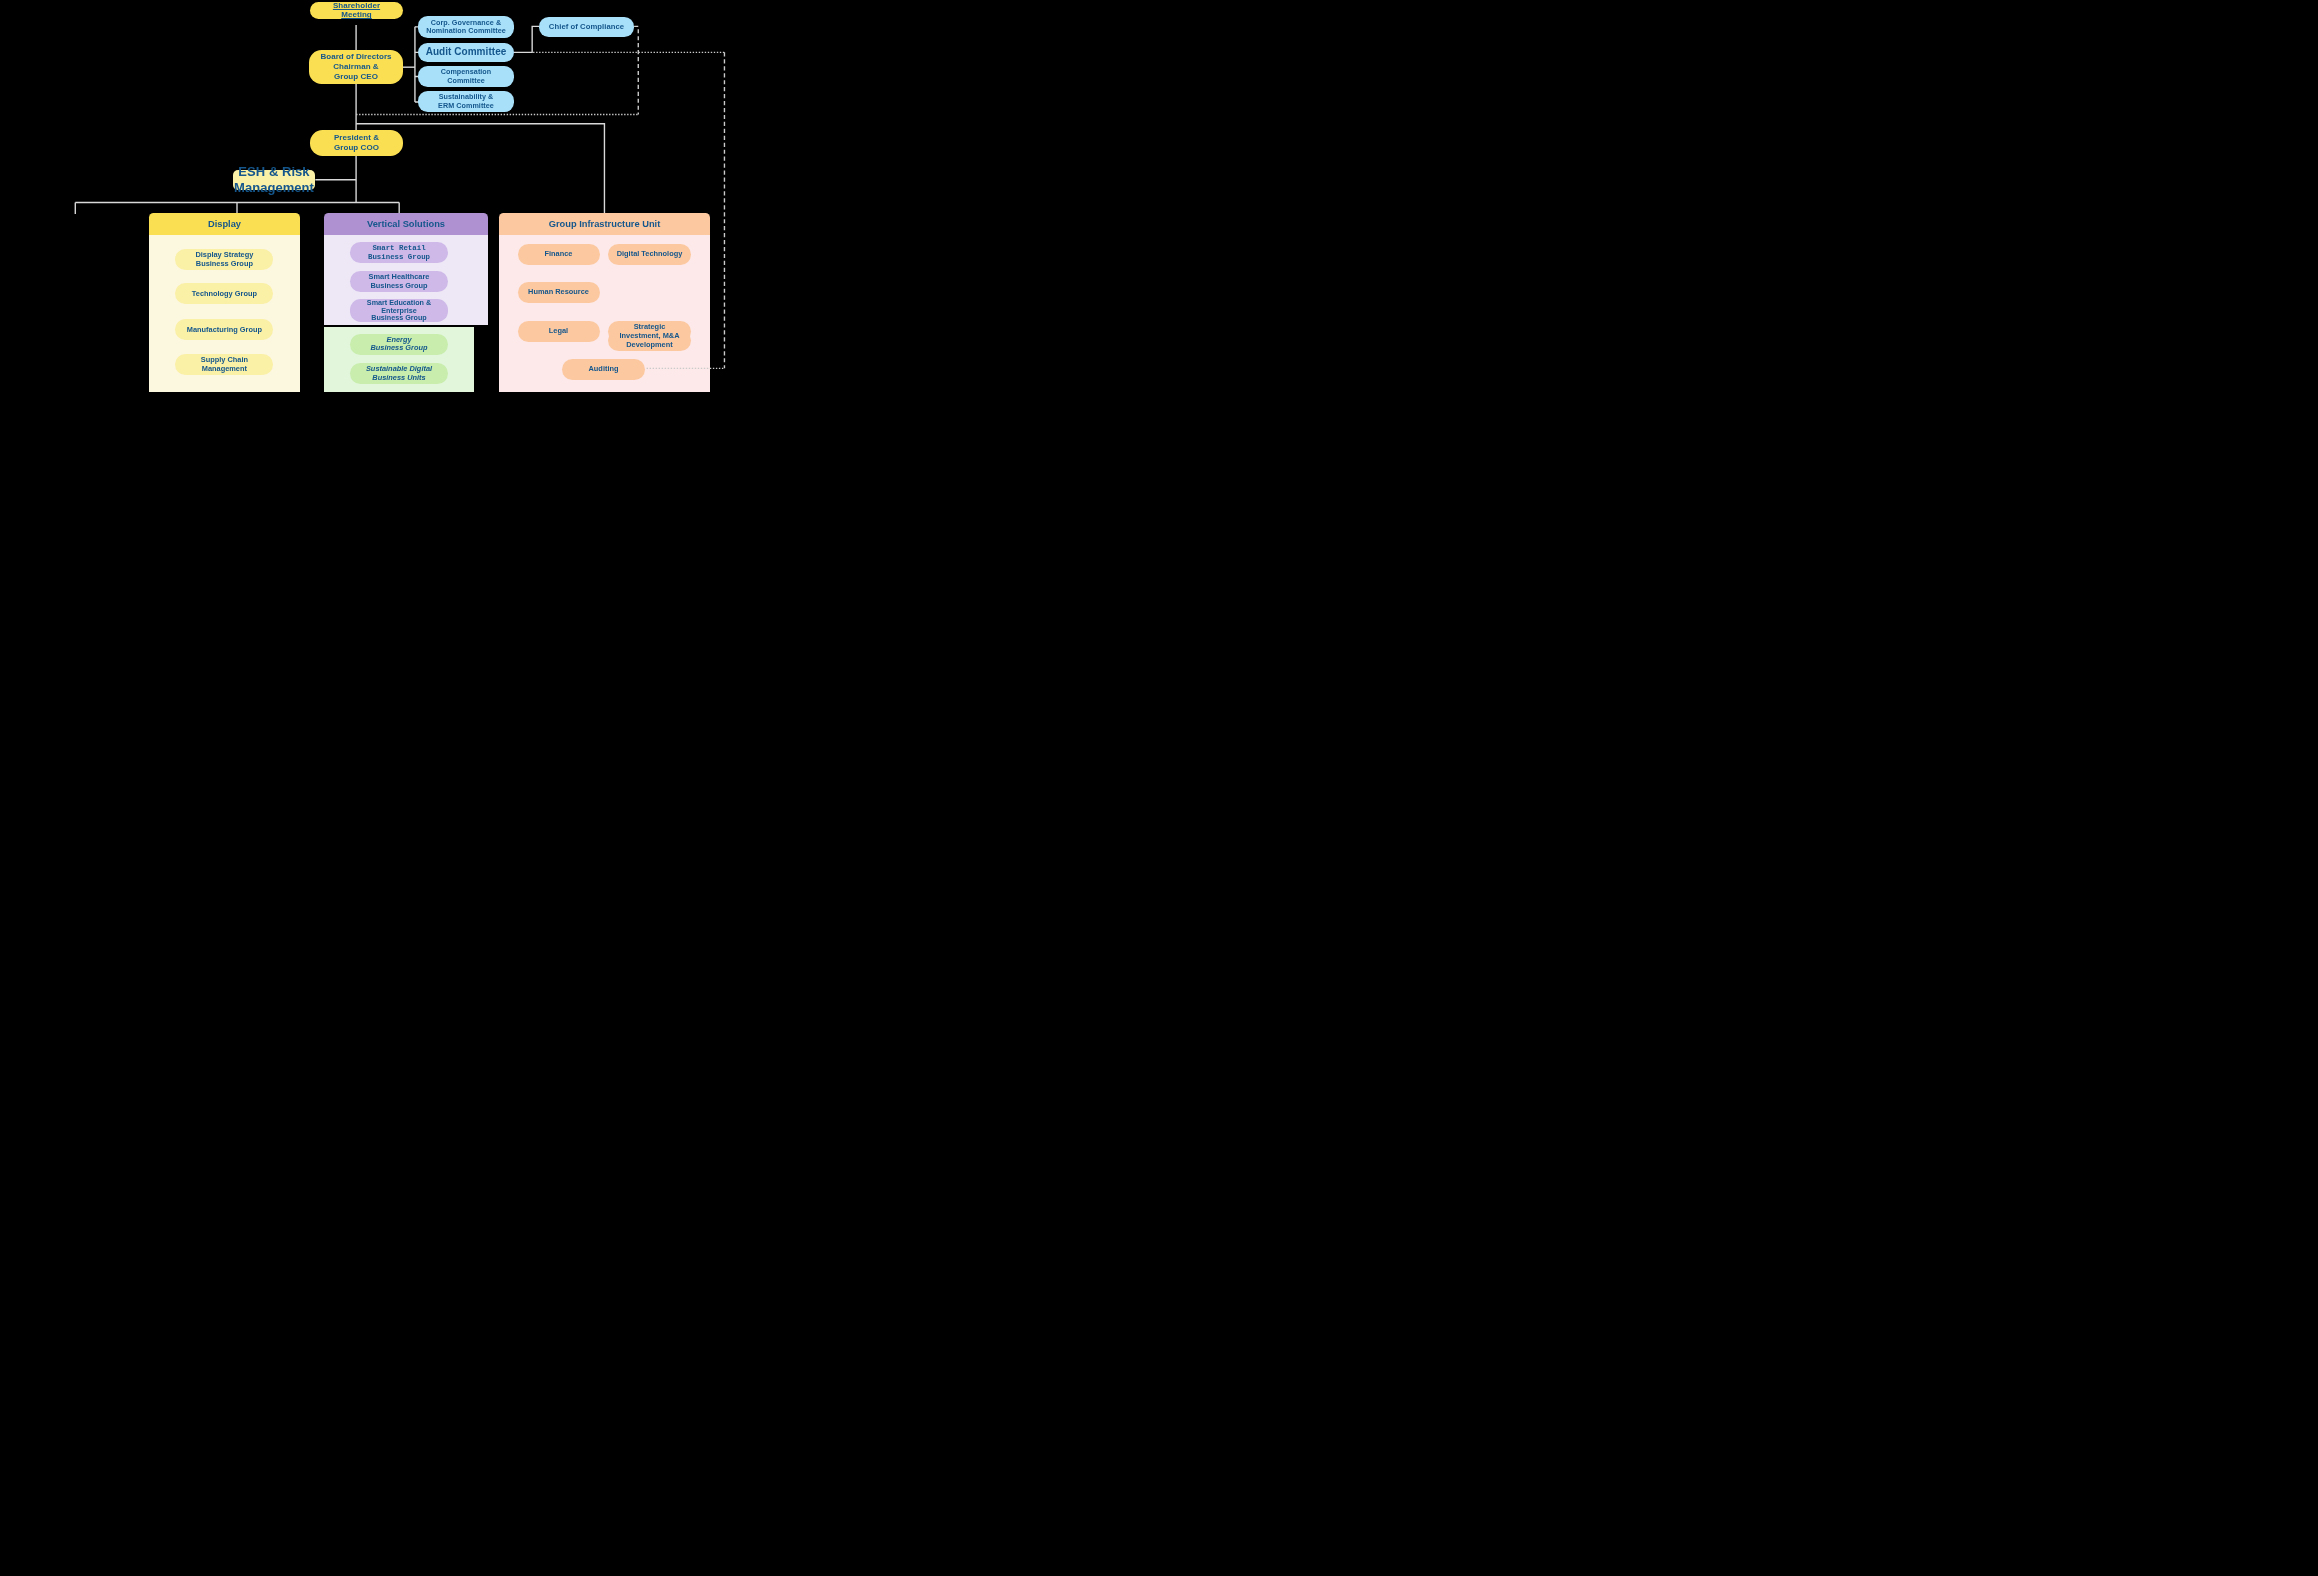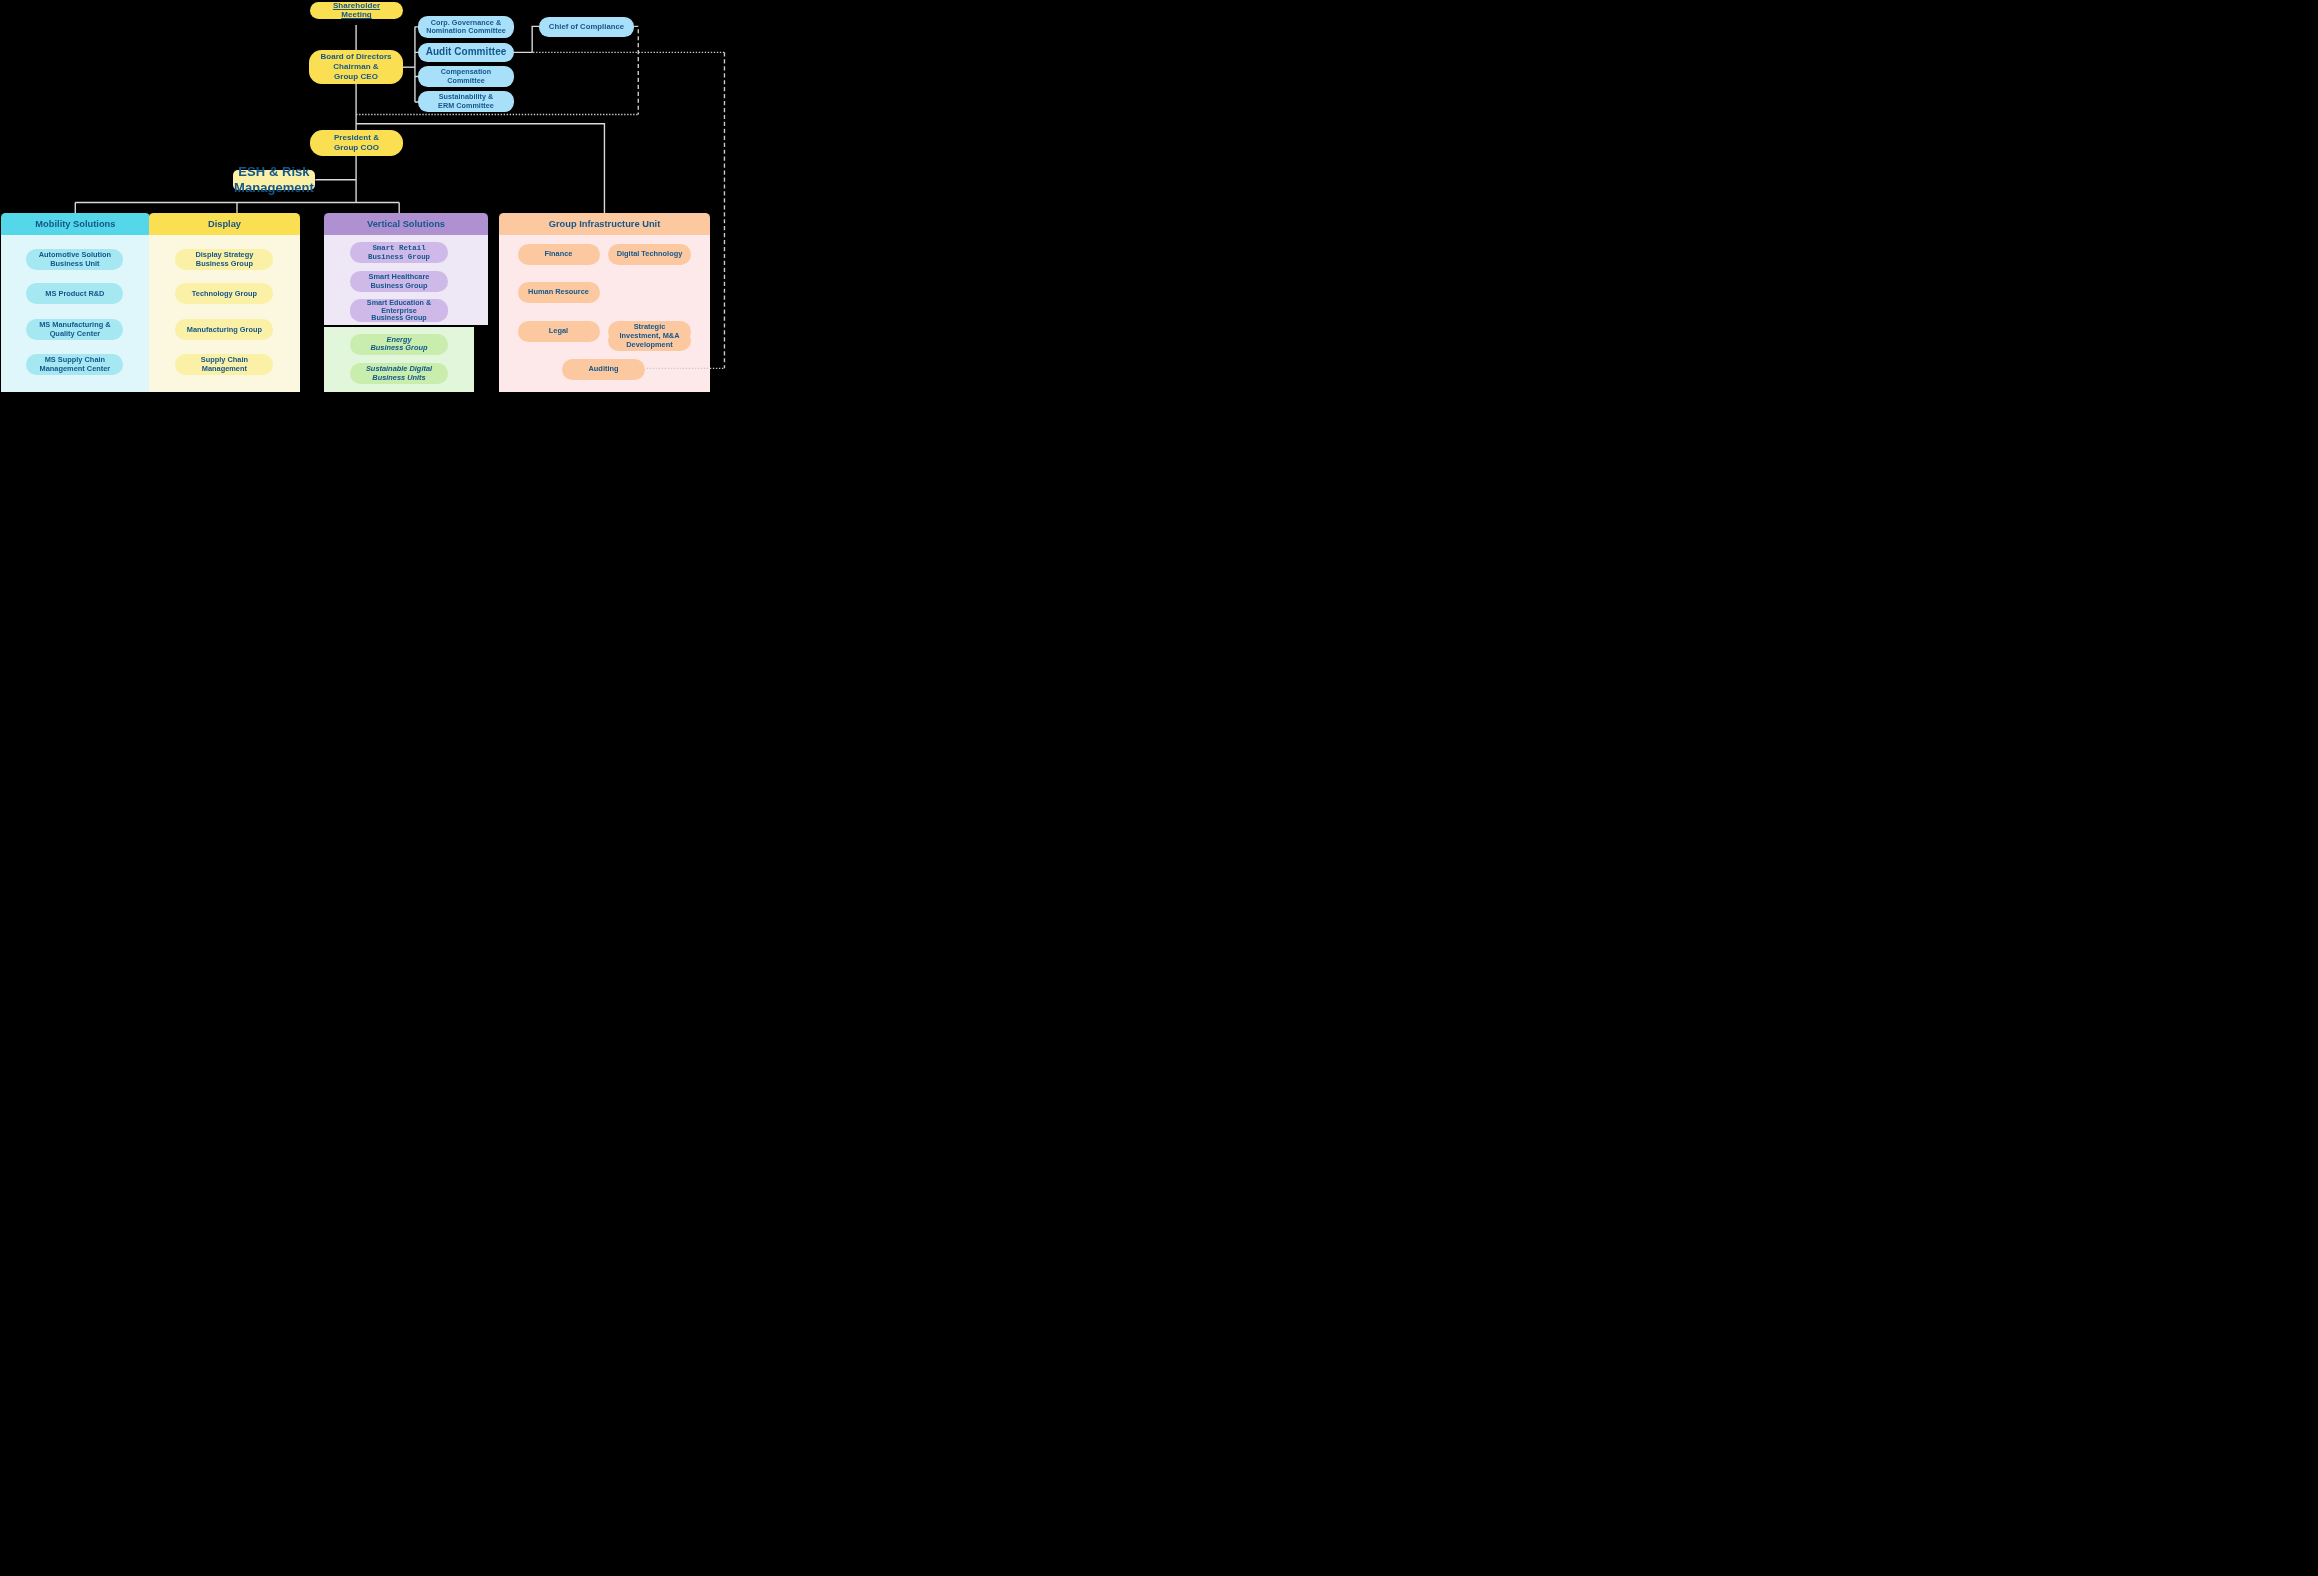--- a/index.html
+++ b/index.html
@@ -82,31 +82,20 @@
 
   <div class="pill blue" style="left:418px;top:16px;width:96px;height:22px;">Corp. Governance &amp;
 Nomination Committee</div>
   <div class="pill blue" style="left:418px;top:43px;width:96px;height:18.5px;font-size:10px;">Audit Committee</div>
   <div class="pill blue" style="left:418px;top:66px;width:96px;height:21px;">Compensation
 Committee</div>
   <div class="pill blue" style="left:418px;top:91px;width:96px;height:21.3px;">Sustainability &amp;
 ERM Committee</div>
   <div class="pill blue" style="left:539px;top:16.7px;width:95px;height:20px;font-size:7.7px;">Chief of Compliance</div>
 
-  <div class="panel" style="left:0.9px;top:213px;width:149px;height:179px;">
-    <div class="panel-body" style="height:157px;background:var(--teal-body);"></div>
-    <div class="panel-header" style="background:var(--teal);">Mobility Solutions</div>
-    <div class="item" style="left:25.5px;top:36px;width:97px;height:21.3px;background:var(--teal-item);">Automotive Solution
-Business Unit</div>
-    <div class="item" style="left:25.5px;top:70px;width:97px;height:21.3px;background:var(--teal-item);">MS Product R&amp;D</div>
-    <div class="item" style="left:25.5px;top:106px;width:97px;height:21.3px;background:var(--teal-item);">MS Manufacturing &amp;
-Quality Center</div>
-    <div class="item" style="left:25.5px;top:141px;width:97px;height:21.3px;background:var(--teal-item);">MS Supply Chain
-Management Center</div>
-  </div>
 
   <div class="panel" style="left:149px;top:213px;width:151px;height:190px;">
     <div class="panel-body" style="height:157px;background:var(--pale-yellow-body);"></div>
     <div class="panel-header" style="background:var(--yellow);">Display</div>
     <div class="item" style="left:26.4px;top:36px;width:98px;height:21.3px;background:var(--pale-yellow);">Display Strategy
 Business Group</div>
     <div class="item" style="left:26.4px;top:70px;width:98px;height:21.3px;background:var(--pale-yellow);">Technology Group</div>
     <div class="item" style="left:26.4px;top:106px;width:98px;height:21.3px;background:var(--pale-yellow);">Manufacturing Group</div>
     <div class="item" style="left:26.4px;top:141px;width:98px;height:21.3px;background:var(--pale-yellow);">Supply Chain
 Management</div>

